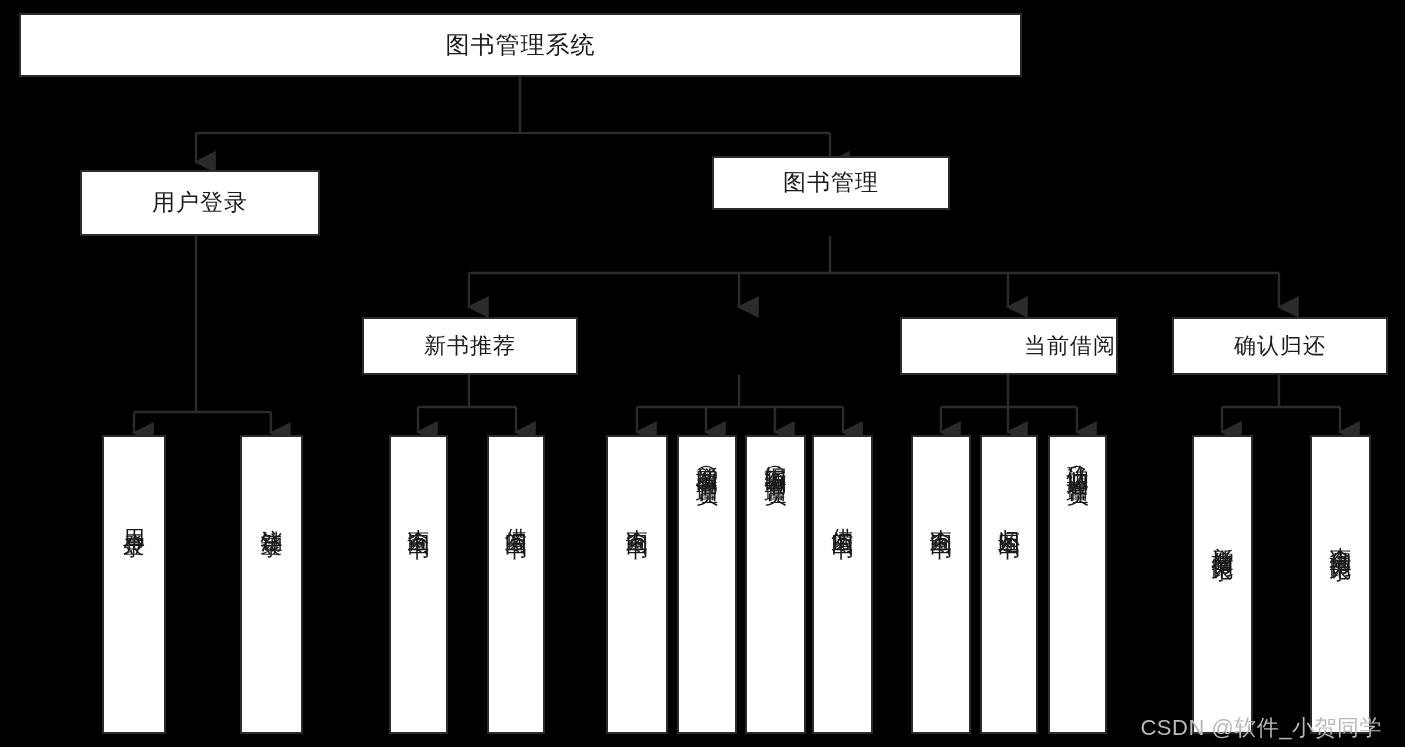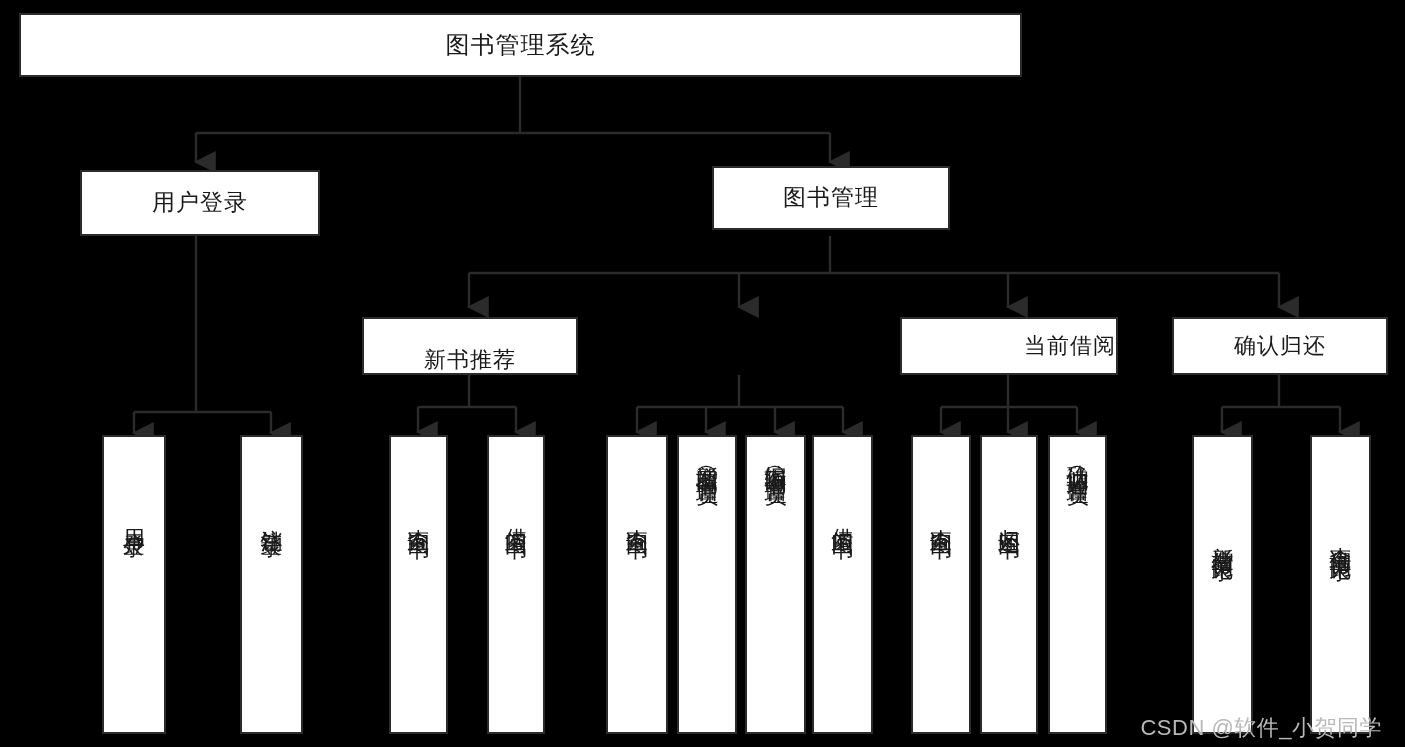--- a/index.html
+++ b/index.html
@@ -126,25 +126,25 @@
     </g>
   </svg>
 
   <div class="node root" style="left:19px; top:13px; width:1003px; height:64px;">
     <span class="label">图书管理系统</span>
   </div>
 
   <div class="node lvl2" style="left:80px; top:170px; width:240px; height:66px;">
     <span class="label">用户登录</span>
   </div>
-  <div class="node lvl2" style="left:712px; top:166px; width:238px; height:64px;">
+  <div class="node lvl2" style="left:712px; top:156px; width:238px; height:54px;">
     <span class="label">图书管理</span>
   </div>
 
-  <div class="node lvl3" style="left:362px; top:317px; width:216px; height:58px;align-items:flex-end;">
+  <div class="node lvl3" style="left:362px; top:317px; width:216px; height:58px;">
     <span class="label">新书推荐</span>
   </div>
   <div class="node lvl3" style="left:900px; top:317px; width:218px; height:58px;justify-content:flex-end;">
     <span class="label">当前借阅</span>
   </div>
   <div class="node lvl3" style="left:1172px; top:317px; width:216px; height:58px;">
     <span class="label">确认归还</span>
   </div>
 
   <div class="node leaf mid" style="left:102px; top:435px; width:64px; height:299px;">

